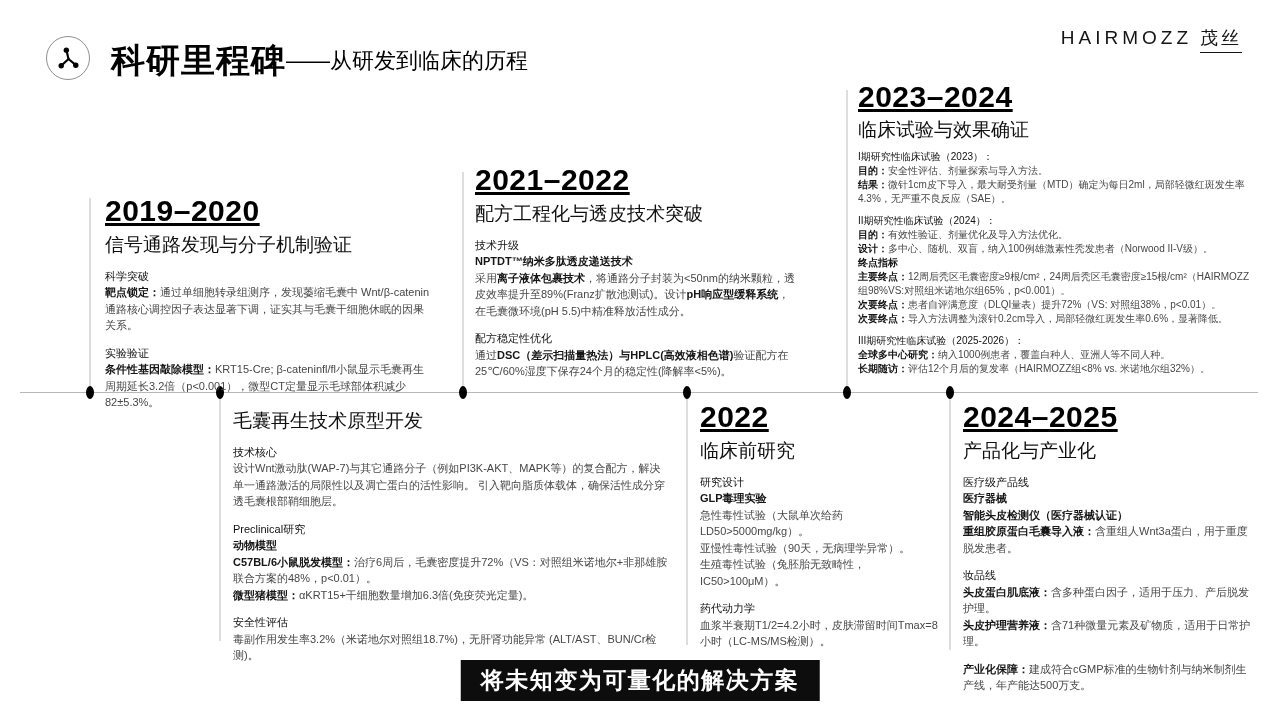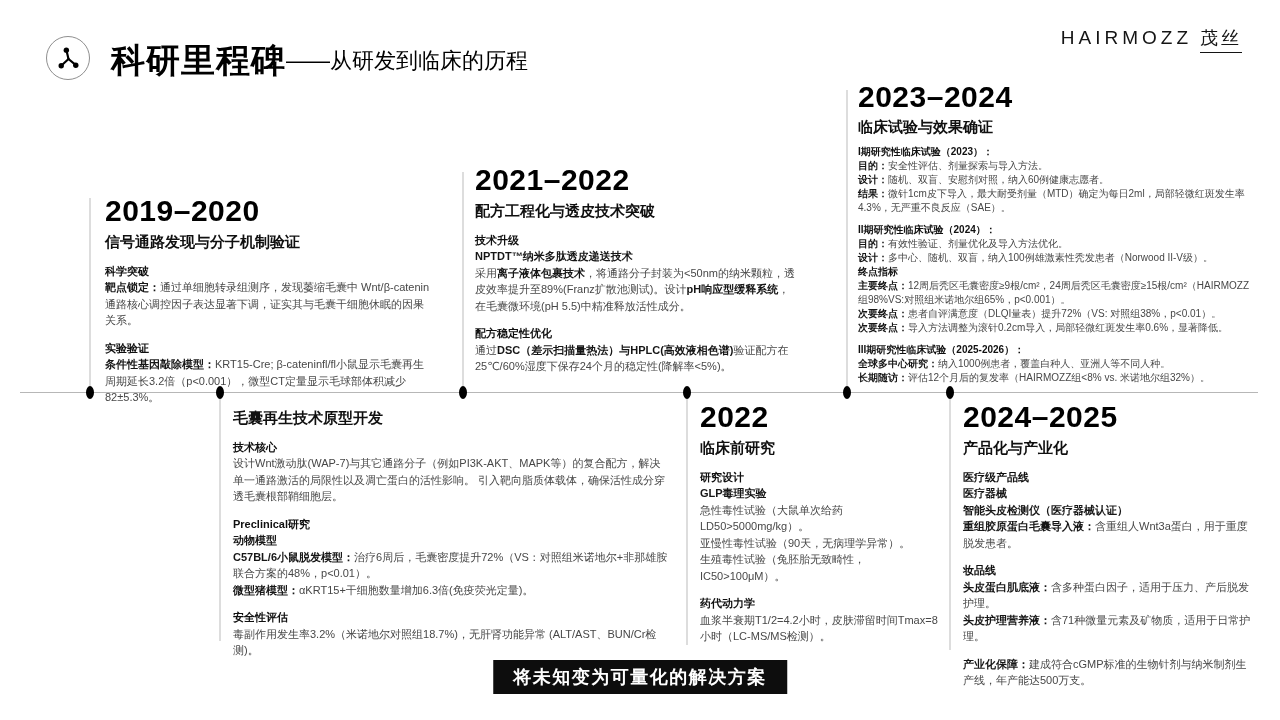--- a/index.html
+++ b/index.html
@@ -39,37 +39,37 @@
 
   
   .block { position:absolute; }
   .m0 { left:105px; top:196px; width:326px; }
   .m1 { left:475px; top:165px; width:322px; }
   .m2 { left:858px; top:82px;  width:398px; }
   .m3 { left:233px; top:402px; width:438px; }
   .m4 { left:700px; top:402px; width:238px; }
   .m5 { left:963px; top:402px; width:292px; }
 
-  .year { font-size:30px; line-height:1; font-weight:800; color:#000; letter-spacing:0.5px; }
-  .sub  { font-size:15px; line-height:1.25; font-weight:700; color:#101010; margin-top:7px; }
+  .year { font-size:30px; line-height:1; font-weight:800; color:#000; letter-spacing:0.5px;text-decoration:underline; }
+  .sub  { font-size:19px; line-height:1.25; font-weight:400; color:#101010; margin-top:7px; }
   .sec  { margin-top:11px; }
-  .sec-h { font-size:11px; line-height:1.5; font-weight:700; color:#101010; }
+  .sec-h { font-size:11px; line-height:1.5; font-weight:400; color:#101010; }
   .para  { font-size:11px; line-height:1.5; color:#474747; }
   .para b { color:#161616; font-weight:700;text-align:right; }
 
   
   .m2 .sec   { margin-top:8px; }
   .m2 .sec-h { font-size:10px; line-height:1.4; }
   .m2 .para  { font-size:10px; line-height:1.4; }
   .m2 .sub   { margin-top:6px; }
 
   
   .slogan {
     position:absolute; top:660px; left:50%; transform:translateX(-50%);
-    background:#0d0d0d; color:#ffffff; font-size:18px; font-weight:700;
+    background:#0d0d0d; color:#ffffff; font-size:23px; font-weight:700;
     letter-spacing:1.5px; padding:5px 20px; white-space:nowrap;
   }
 </style>
 </head>
 <body>
 
 <div class="page">
 
   <div class="logo">
     <svg width="27" height="27" viewBox="0 0 100 100">
@@ -130,21 +130,20 @@
         <div class="sec-h">配方稳定性优化</div>
         <p class="para"><span>通过</span><b>DSC（差示扫描量热法）与HPLC(高效液相色谱)</b><span>验证配方在25℃/60%湿度下保存24个月的稳定性(降解率&lt;5%)。</span></p>
       </div>
     </section>
   <section class="block m2">
       <h2 class="year">2023–2024</h2>
       <h3 class="sub">临床试验与效果确证</h3>
       <div class="sec">
         <div class="sec-h">I期研究性临床试验（2023）：</div>
         <p class="para"><b>目的：</b><span>安全性评估、剂量探索与导入方法。</span></p>
-        <p class="para"><b>设计：</b><span>随机、双盲、安慰剂对照，纳入60例健康志愿者。</span></p>
         <p class="para"><b>结果：</b><span>微针1cm皮下导入，最大耐受剂量（MTD）确定为每日2ml，局部轻微红斑发生率4.3%，无严重不良反应（SAE）。</span></p>
       </div>
       <div class="sec">
         <div class="sec-h">II期研究性临床试验（2024）：</div>
         <p class="para"><b>目的：</b><span>有效性验证、剂量优化及导入方法优化。</span></p>
         <p class="para"><b>设计：</b><span>多中心、随机、双盲，纳入100例雄激素性秃发患者（Norwood II-V级）。</span></p>
         <p class="para"><b>终点指标</b></p>
         <p class="para"><b>主要终点：</b><span>12周后秃区毛囊密度≥9根/cm²，24周后秃区毛囊密度≥15根/cm²（HAIRMOZZ组98%VS:对照组米诺地尔组65%，p&lt;0.001）。</span></p>
         <p class="para"><b>次要终点：</b><span>患者自评满意度（DLQI量表）提升72%（VS: 对照组38%，p&lt;0.01）。</span></p>
         <p class="para"><b>次要终点：</b><span>导入方法调整为滚针0.2cm导入，局部轻微红斑发生率0.6%，显著降低。</span></p>

